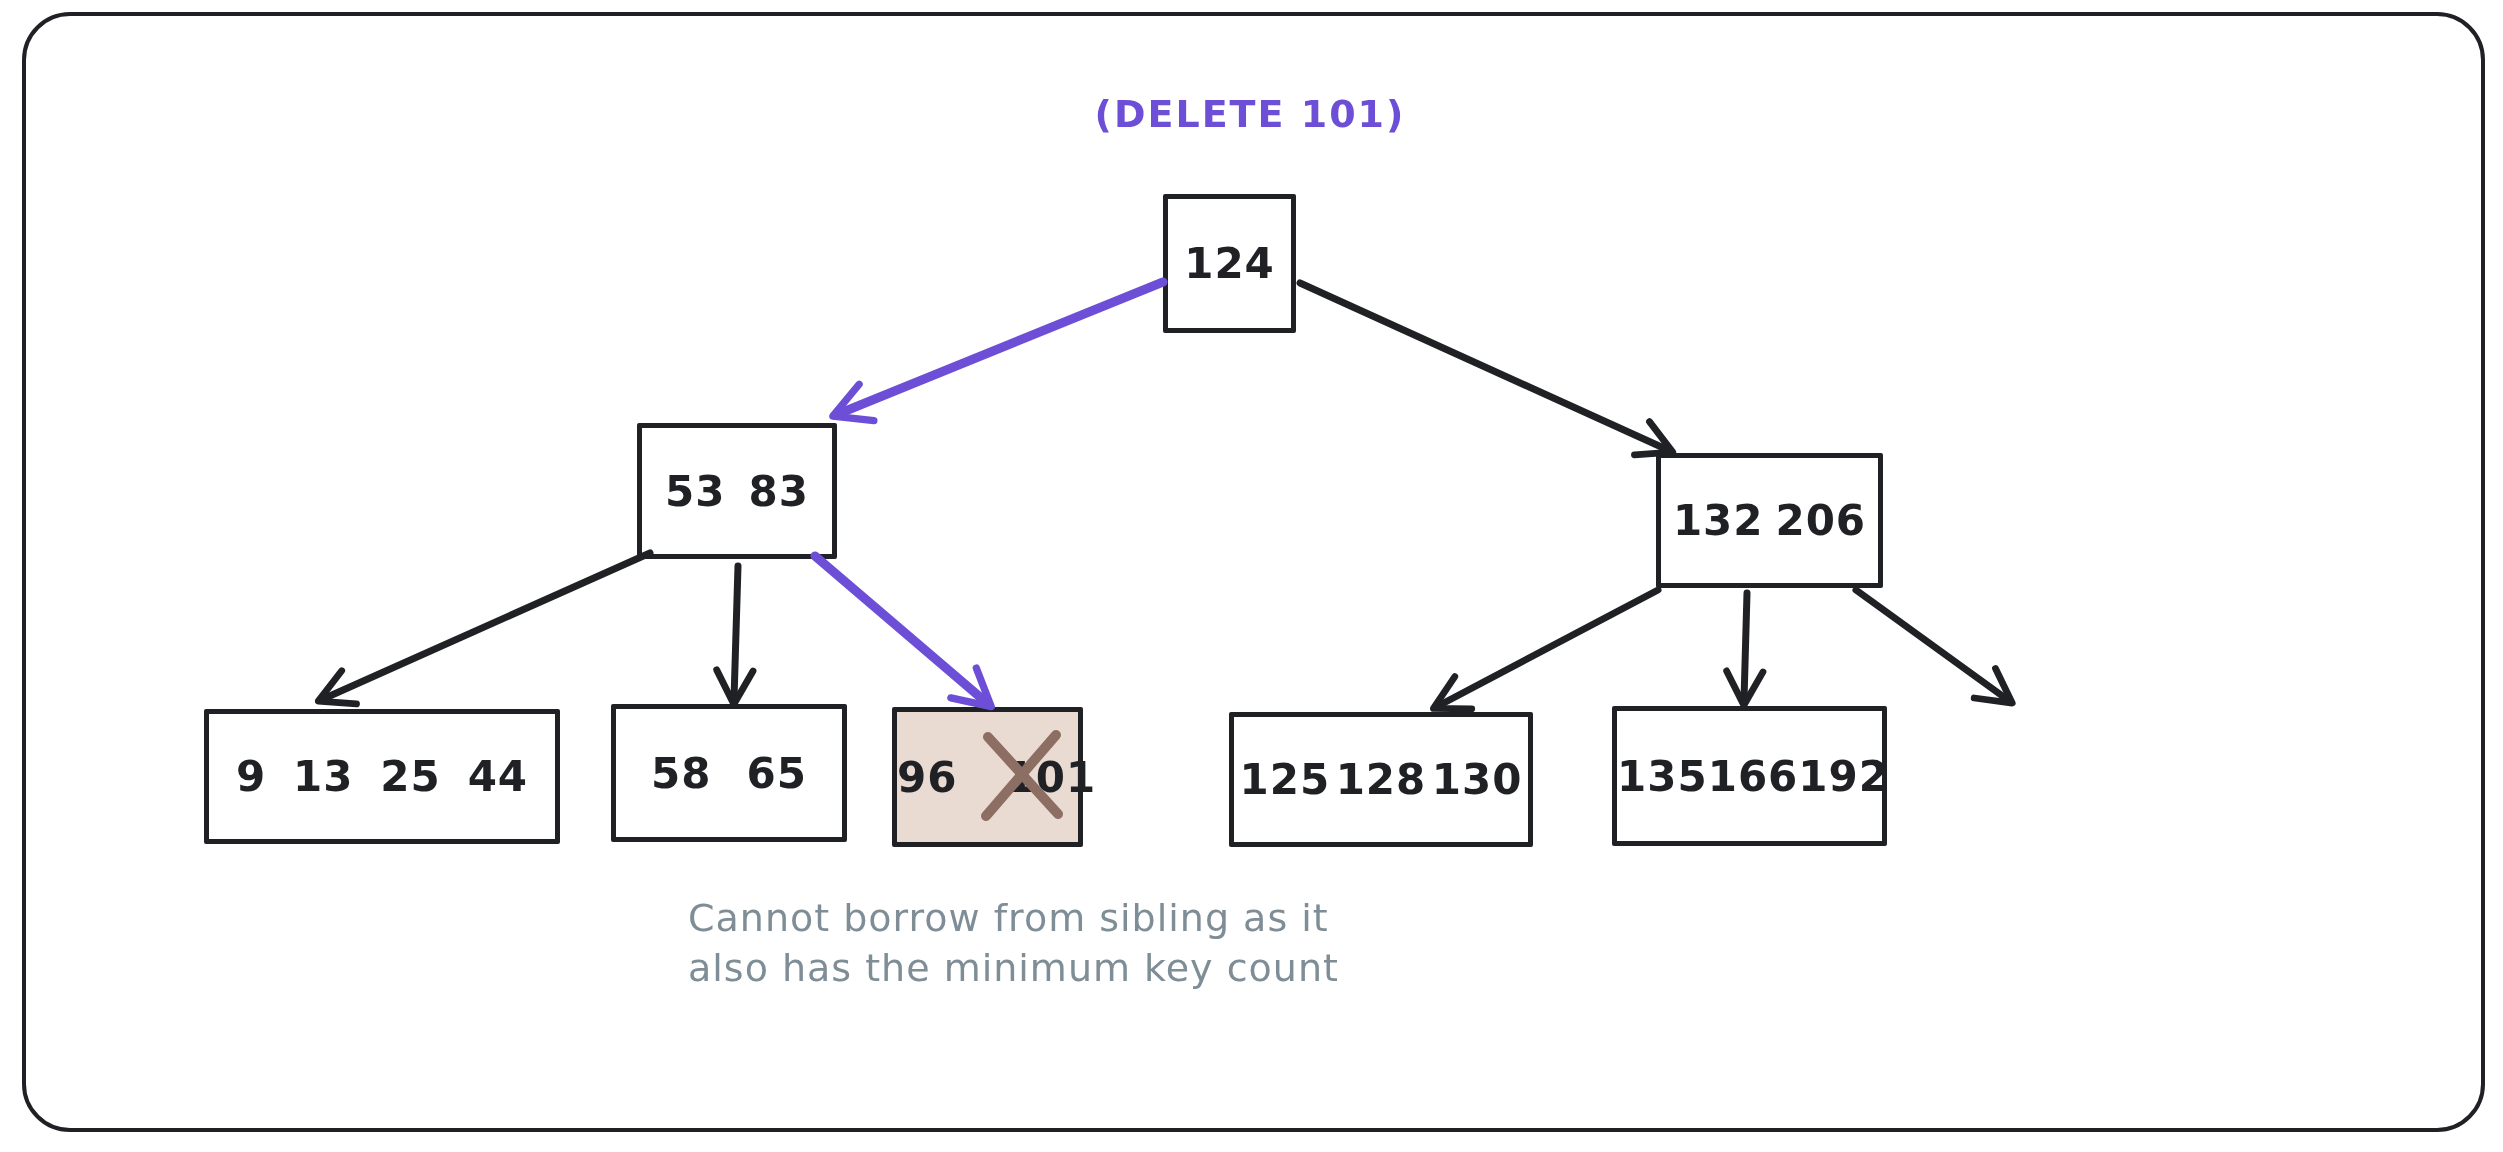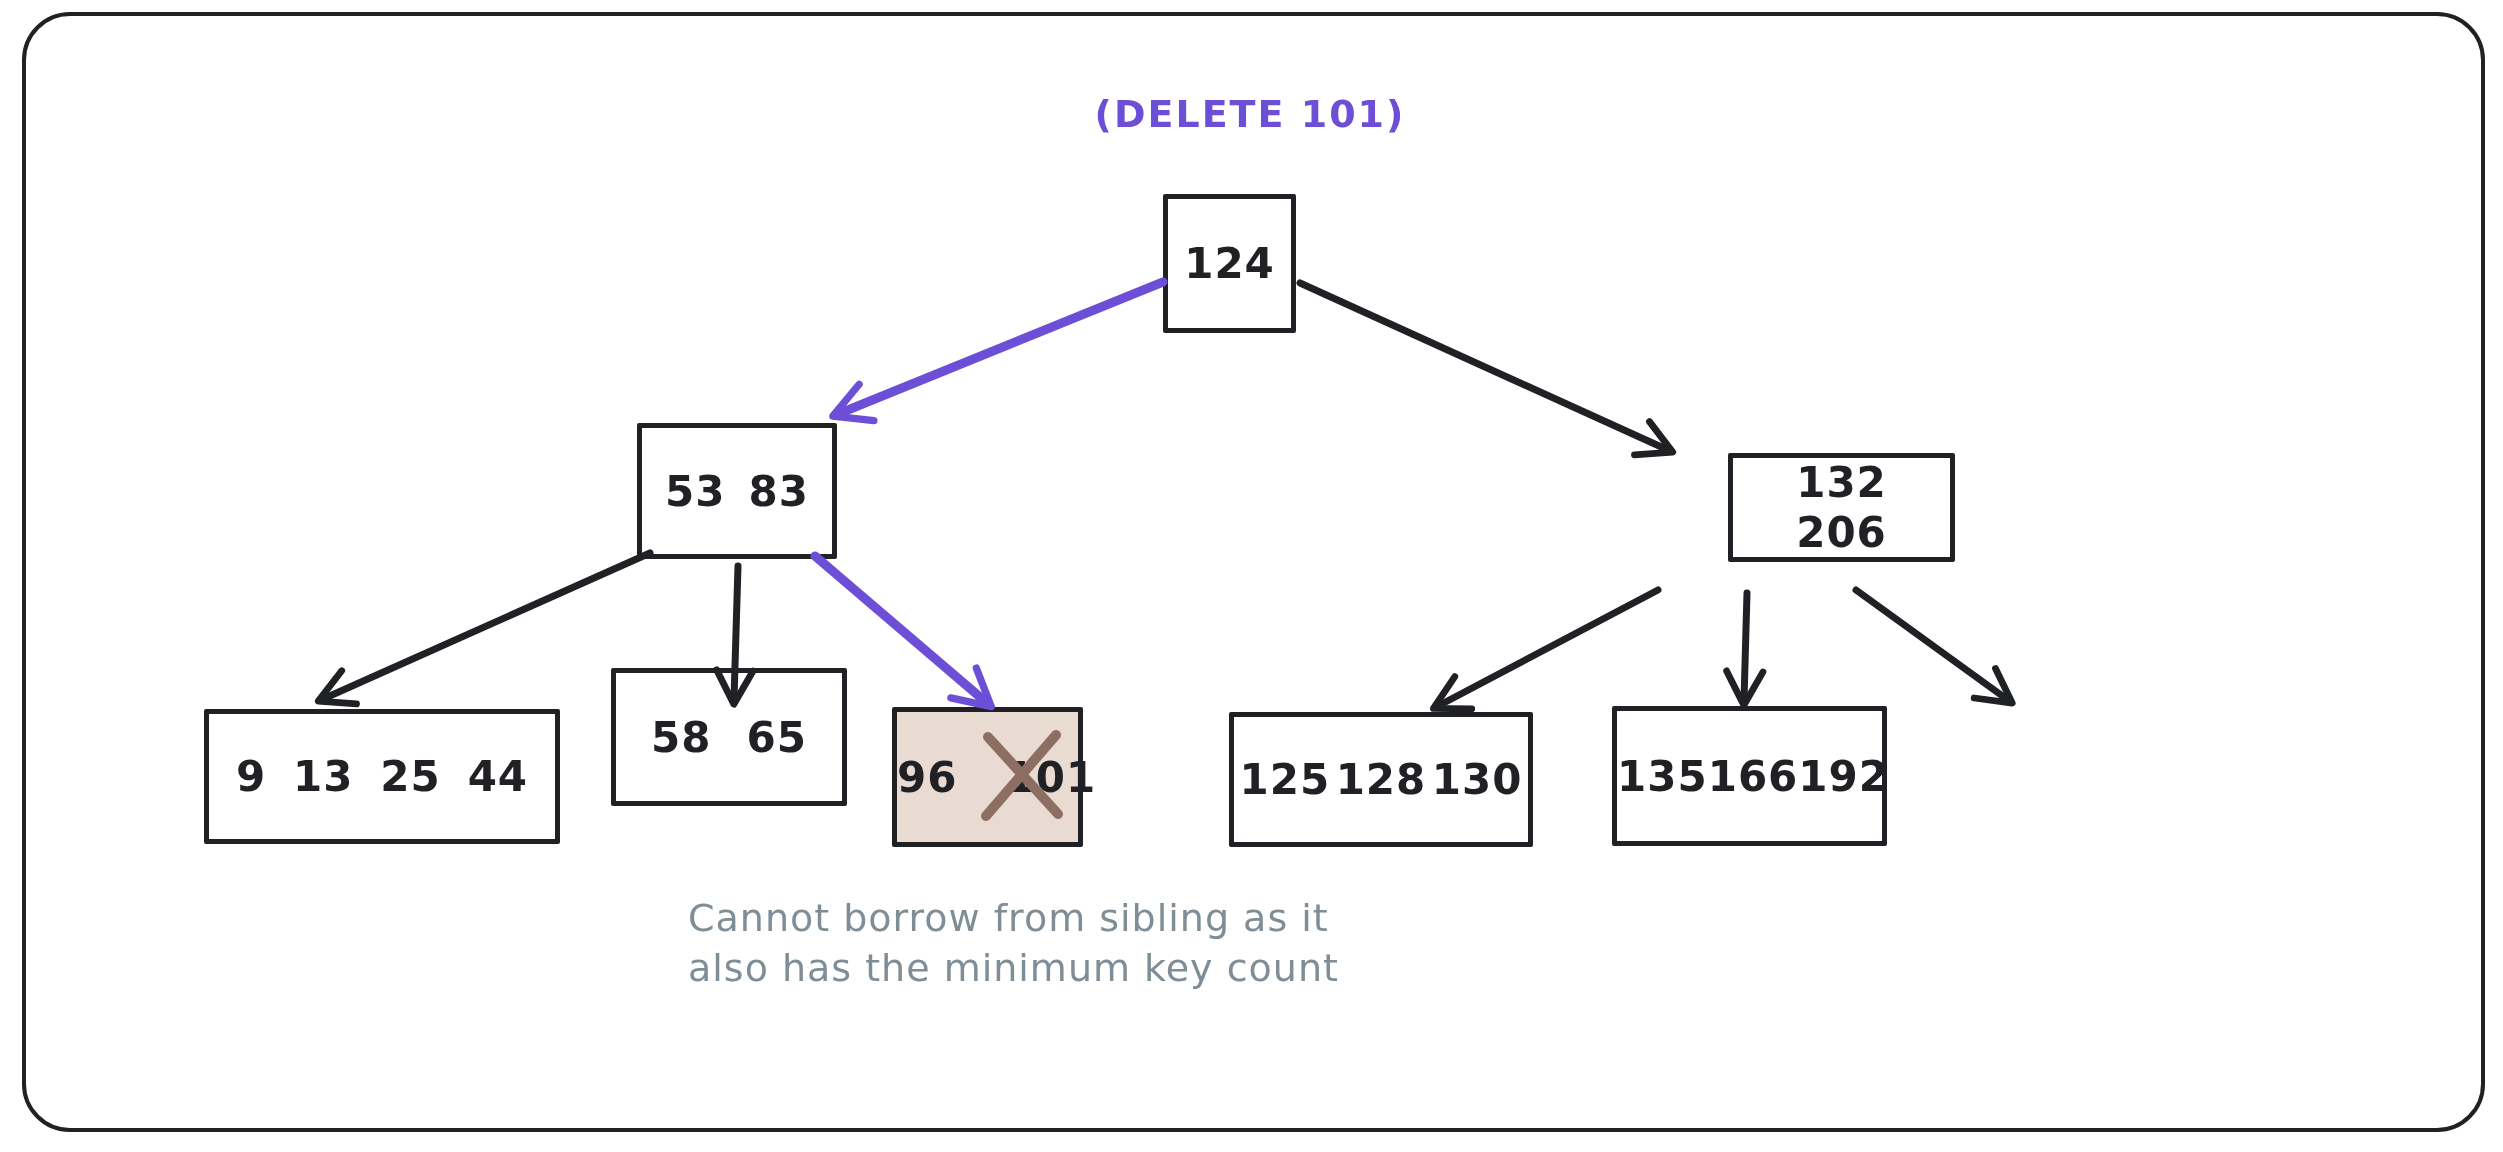--- a/index.html
+++ b/index.html
@@ -43,23 +43,23 @@
     border-radius: 2px;
     display: flex; align-items: center; justify-content: space-evenly;
     font-size: 42px; font-weight: 600; color: var(--ink);
     letter-spacing: 1px;
   }
   .node.highlighted { background: var(--highlight-fill); }
   .node .key { position: relative; display: inline-block; }
 
   #node-root          { left: 1163px; top: 194px; width: 133px; height: 139px; }
   #node-internal-left { left: 637px;  top: 423px; width: 200px; height: 136px; }
-  #node-internal-right{ left: 1728px; top: 453px; width: 227px; height: 109px; flex-direction: column; }
+  #node-internal-right{ left: 1656px; top: 453px; width: 227px; height: 135px; }
   #node-leaf-1        { left: 204px;  top: 709px; width: 356px; height: 135px; }
-  #node-leaf-2        { left: 611px;  top: 668px; width: 236px; height: 138px; }
+  #node-leaf-2        { left: 611px;  top: 704px; width: 236px; height: 138px; }
   #node-leaf-3        { left: 892px;  top: 707px; width: 191px; height: 140px; gap: 48px; }
   #node-leaf-4        { left: 1229px; top: 712px; width: 304px; height: 135px; }
   #node-leaf-5        { left: 1612px; top: 706px; width: 275px; height: 140px; }
   #node-leaf-6        { left: 1933px; top: 706px; width: 344px; height: 136px; }
 
   .caption {
     position: absolute; left: 688px; top: 893px;
     font-size: 38px; line-height: 50px;
     color: var(--caption-text);
     letter-spacing: 1px;

